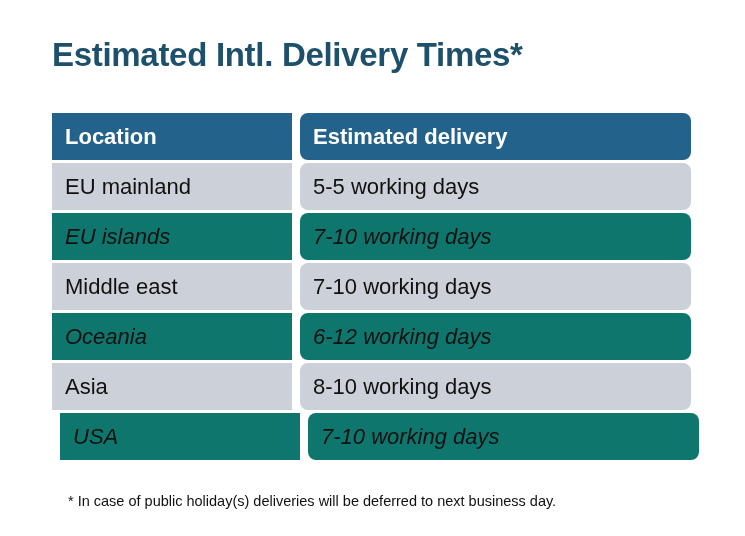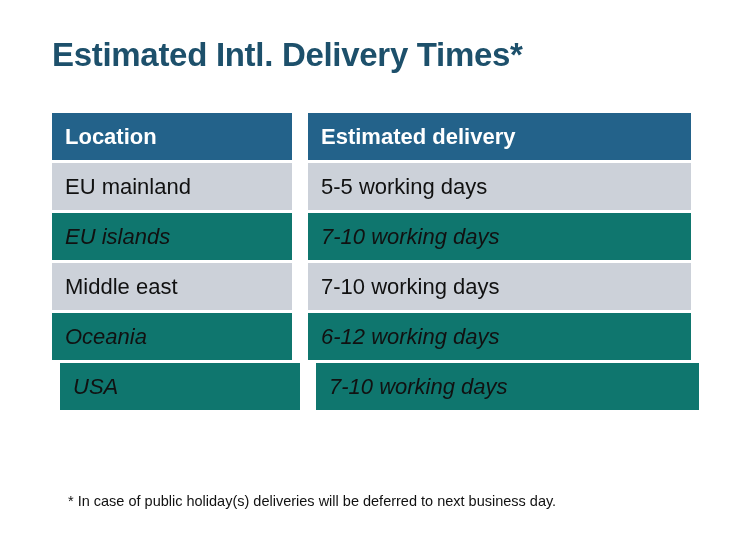--- a/index.html
+++ b/index.html
@@ -57,25 +57,26 @@
     padding-left: 13px;
     font-size: 22px;
     color: #111111;
     height: 47px;
     overflow: hidden;
     white-space: nowrap;
   }
 
   .cell-location {
     width: 240px;
-    margin-right: 16px;
+    margin-right: 8px;
   }
   .cell-delivery {
     width: 369px;
     flex: 1 1 auto;
+    border-radius: 8px;
   }
 
   .header-row .cell {
     background: #23628a;
     color: #ffffff;
     font-weight: bold;
     height: 47px;
     font-size: 22px;
   }
   .header-row {
@@ -127,20 +128,24 @@
     <div class="table-row row-dark">
       <div class="cell cell-location">Middle east</div>
       <div class="cell cell-delivery">7-10 working days</div>
     </div>
 
     <div class="table-row row-light">
       <div class="cell cell-location">Oceania</div>
       <div class="cell cell-delivery">6-12 working days</div>
     </div>
 
+    <div class="table-row row-dark">
+      <div class="cell cell-location">Asia</div>
+      <div class="cell cell-delivery">8-10 working days</div>
+    </div>
 
     <div class="table-row row-light">
       <div class="cell cell-location">USA</div>
       <div class="cell cell-delivery">7-10 working days</div>
     </div>
 
   </div>
 
   <div class="footnote">* In case of public holiday(s) deliveries will be deferred to next business day.</div>
 

